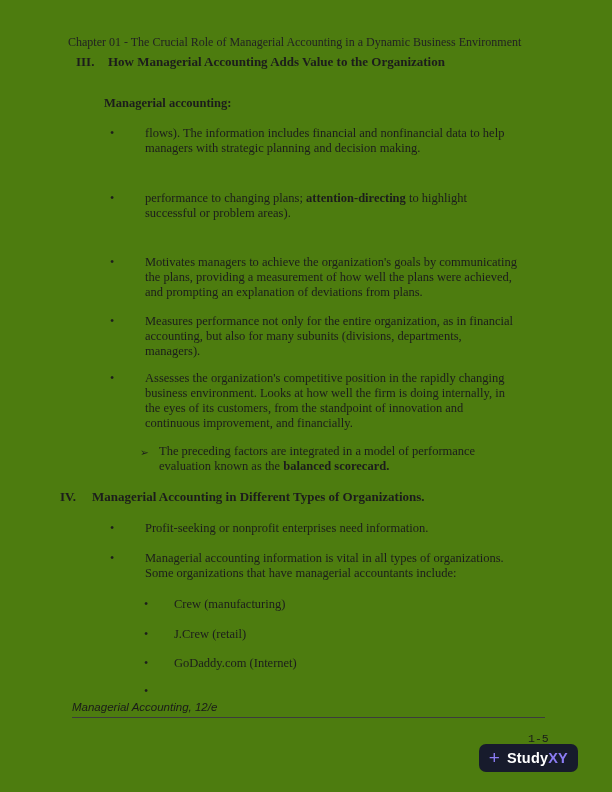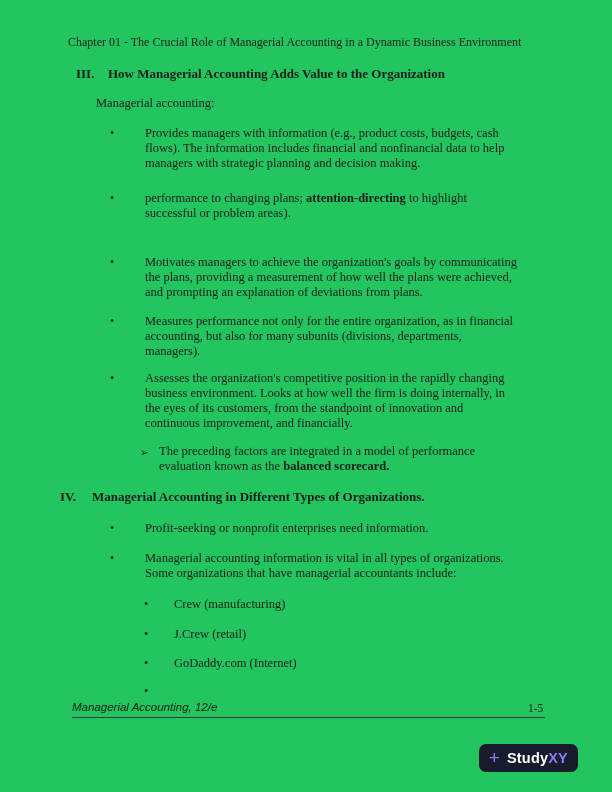--- a/index.html
+++ b/index.html
@@ -1,19 +1,19 @@
 <!DOCTYPE html>
 <html><head>
 <meta charset="utf-8">
 <style>
   html,body { margin:0; padding:0; background:#ffffff; }
   .page {
     position:relative;
     width:612px; height:792px;
-    background:#22c55e;
+    background:#4d7c0f;
     color:#1c1c1c;
     font-family:"Liberation Serif", serif;
     font-size:12.5px;
     overflow:hidden;
   }
   .abs { position:absolute; }
   .running-header {
     font-size:12px;
     color:#222;
     white-space:nowrap;
@@ -27,22 +27,22 @@
   .marker-sub { flex:none; width:19px; font-family:"DejaVu Sans", sans-serif; font-size:10.5px; padding-top:1px; }
   .marker-l2 { flex:none; width:30px; font-size:12px; }
   .btext .line { display:block; white-space:nowrap; }
   .btext .line span { white-space:nowrap; }
   .bold-seg { font-weight:bold; }
   .footer-left {
     font-family:"Liberation Sans", sans-serif;
     font-style:italic; font-size:11.5px; color:#1a1a1a;
   }
   .footer-right {
-    font-family:Liberation Serif, serif;
-    font-size:11.5px; color:#1a1a1a;
+    font-family:Liberation Mono, monospace;
+    font-size:11.5px; color:#1a1a1a;margin-top:30px;
   }
   .footer-rule {
     border-top:1.2px solid #3c3c3c;
     height:0; width:473px;
   }
   .brand-badge {
     display:flex; align-items:center;
     height:28px; padding:0 10px;
     border-radius:7px;
     font-family:"Liberation Sans", sans-serif;
@@ -55,31 +55,30 @@
   }
   .brand-primary { color:#ffffff; }
 </style>
 </head>
 <body>
 
 <div class="page">
 
   <div class="abs running-header" style="left:68px; top:35px;">Chapter 01 - The Crucial Role of Managerial Accounting in a Dynamic Business Environment</div>
 
-  <div class="abs heading-row" style="left:76px; top:66px;">
+  <div class="abs heading-row" style="left:76px; top:54px;">
     <span class="heading-num">III.</span>
     <span class="heading-title">How Managerial Accounting Adds Value to the Organization</span>
   </div>
 
-  <div class="abs intro" style="left:96px; top:96px;">Managerial accounting:</div>
+  <div class="abs intro" style="left:104px; top:96px;font-weight:bold;">Managerial accounting:</div>
 
   <div class="abs bullet-row" style="left:110px; top:126px;">
     <span class="marker-l1">•</span>
     <span class="btext">
-      <span class="line">Provides managers with information (e.g., product costs, budgets, cash</span>
       <span class="line">flows). The information includes financial and nonfinancial data to help</span>
       <span class="line">managers with strategic planning and decision making.</span>
     </span>
   </div>
 
   <div class="abs bullet-row" style="left:110px; top:191px;">
     <span class="marker-l1">•</span>
     <span class="btext">
       <span class="line"><span>performance to changing plans; </span><span class="bold-seg">attention-directing</span><span> to highlight</span></span>
       <span class="line">successful or problem areas).</span>

